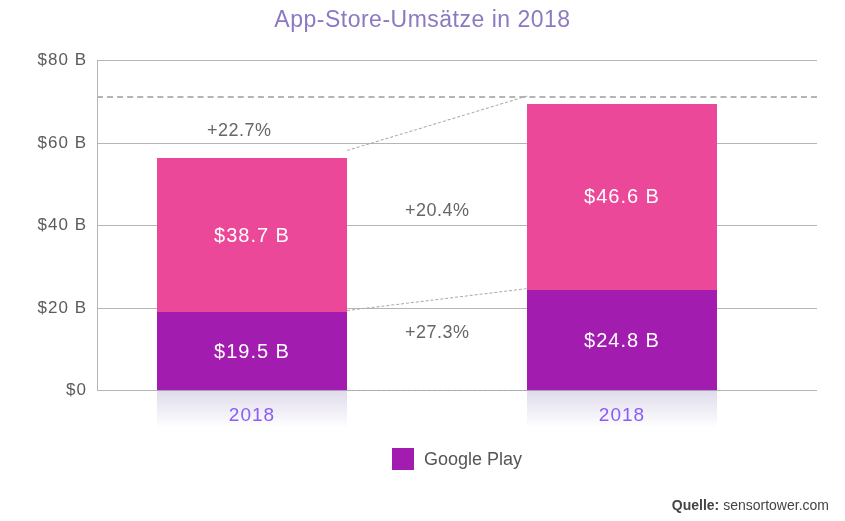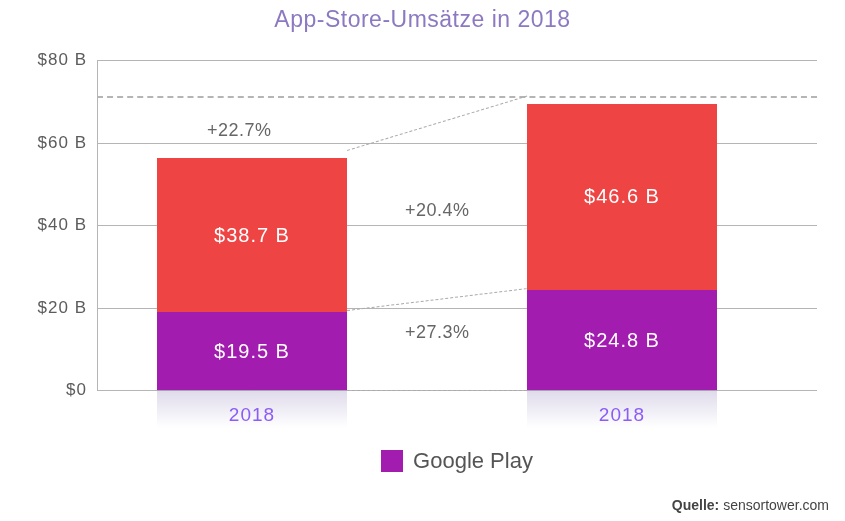--- a/index.html
+++ b/index.html
@@ -67,21 +67,21 @@
   .seg {
     width: 100%;
     display: flex;
     align-items: center;
     justify-content: center;
     color: #ffffff;
     font-size: 20px;
     letter-spacing: 1px;
   }
   .purple { background: #a21caf; }
-  .yellow { background: #ef4444; margin-top: 8px; }
+  .yellow { background: #ec4899; margin-top: 8px; }
   
   .reflect {
     position: absolute;
     top: 100%;
     width: 100%;
     height: 38px;
     background: linear-gradient(to bottom, rgba(126,108,174,.25), rgba(255,255,255,0));
     transform: scaleY(1);
   }
   
@@ -109,21 +109,21 @@
   }
   
   .legend {
     position: absolute;
     left: 97px;
     top: 448px;
     width: 720px;
     display: flex;
     justify-content: center;
     gap: 120px;
-    font-size: 22px;
+    font-size: 18px;
     color: #555;
   }
   .legend-item {
     display: flex;
     align-items: center;
     gap: 10px;
   }
   .swatch {
     width: 22px;
     height: 22px;

